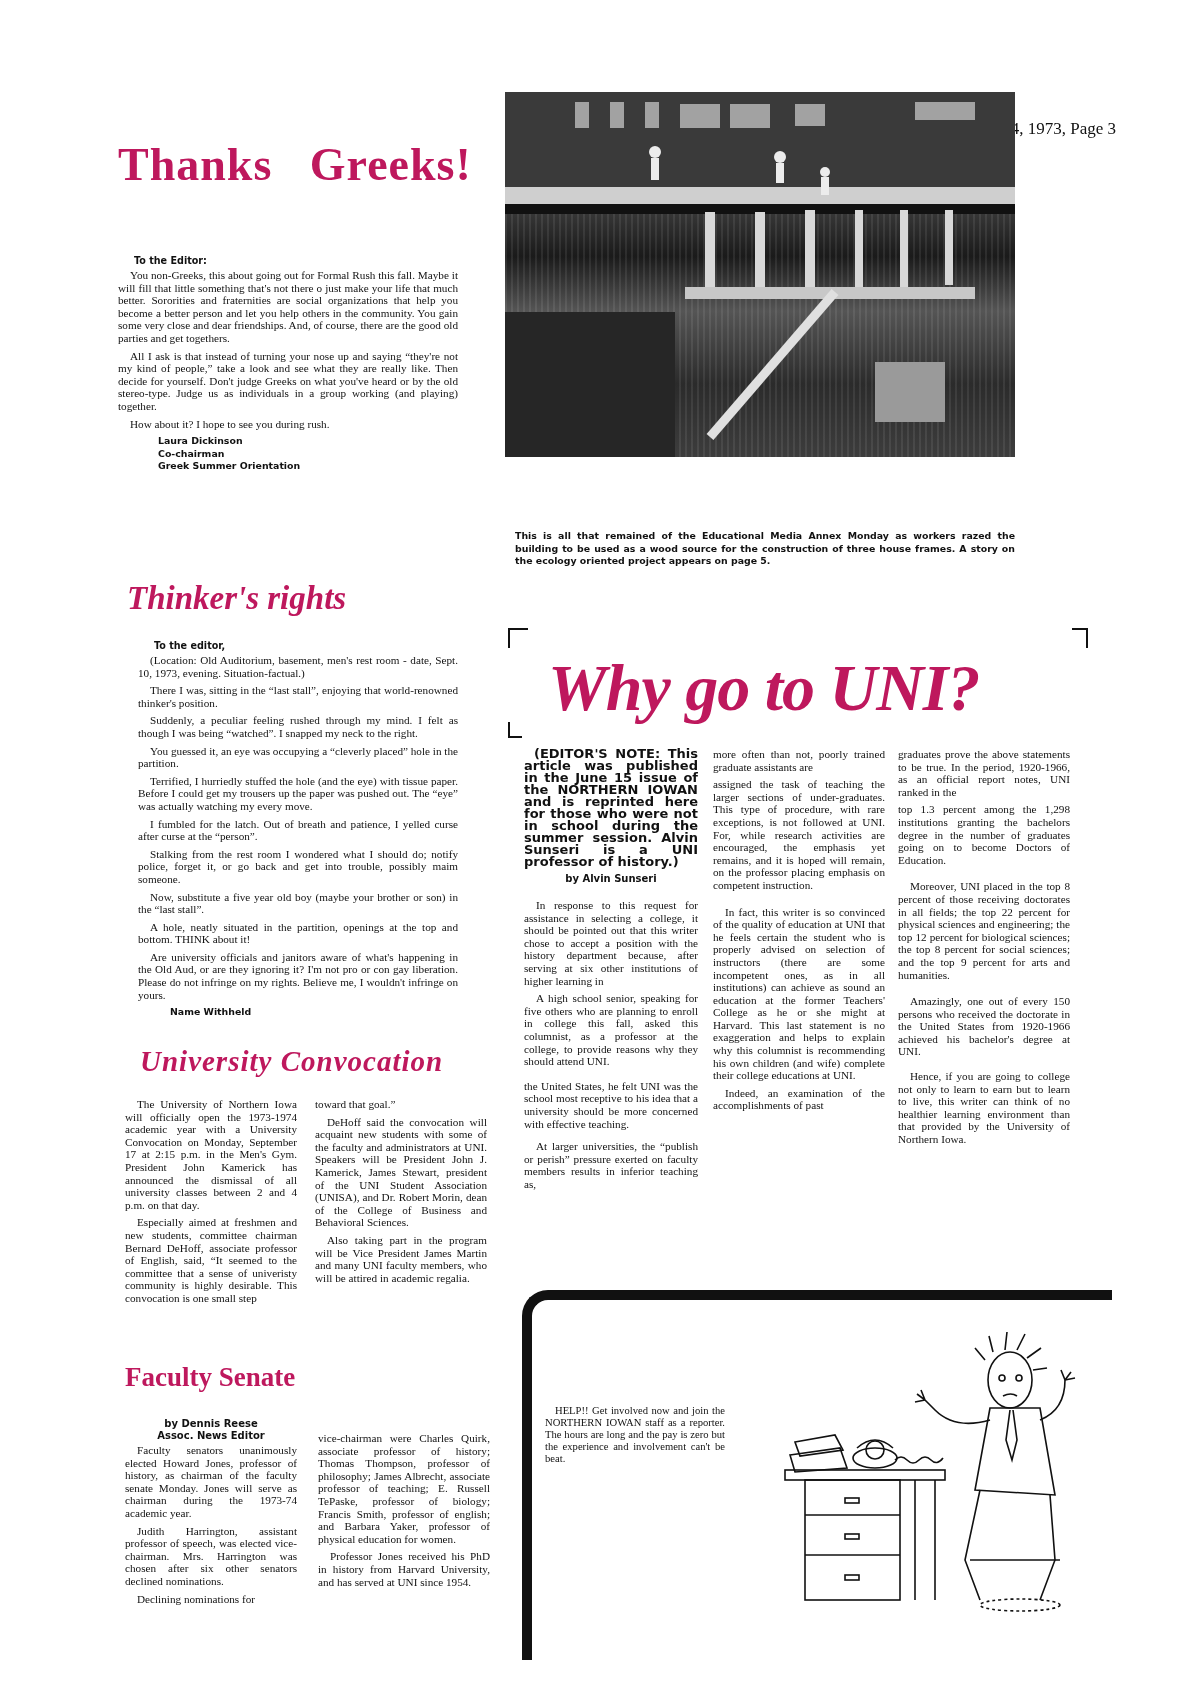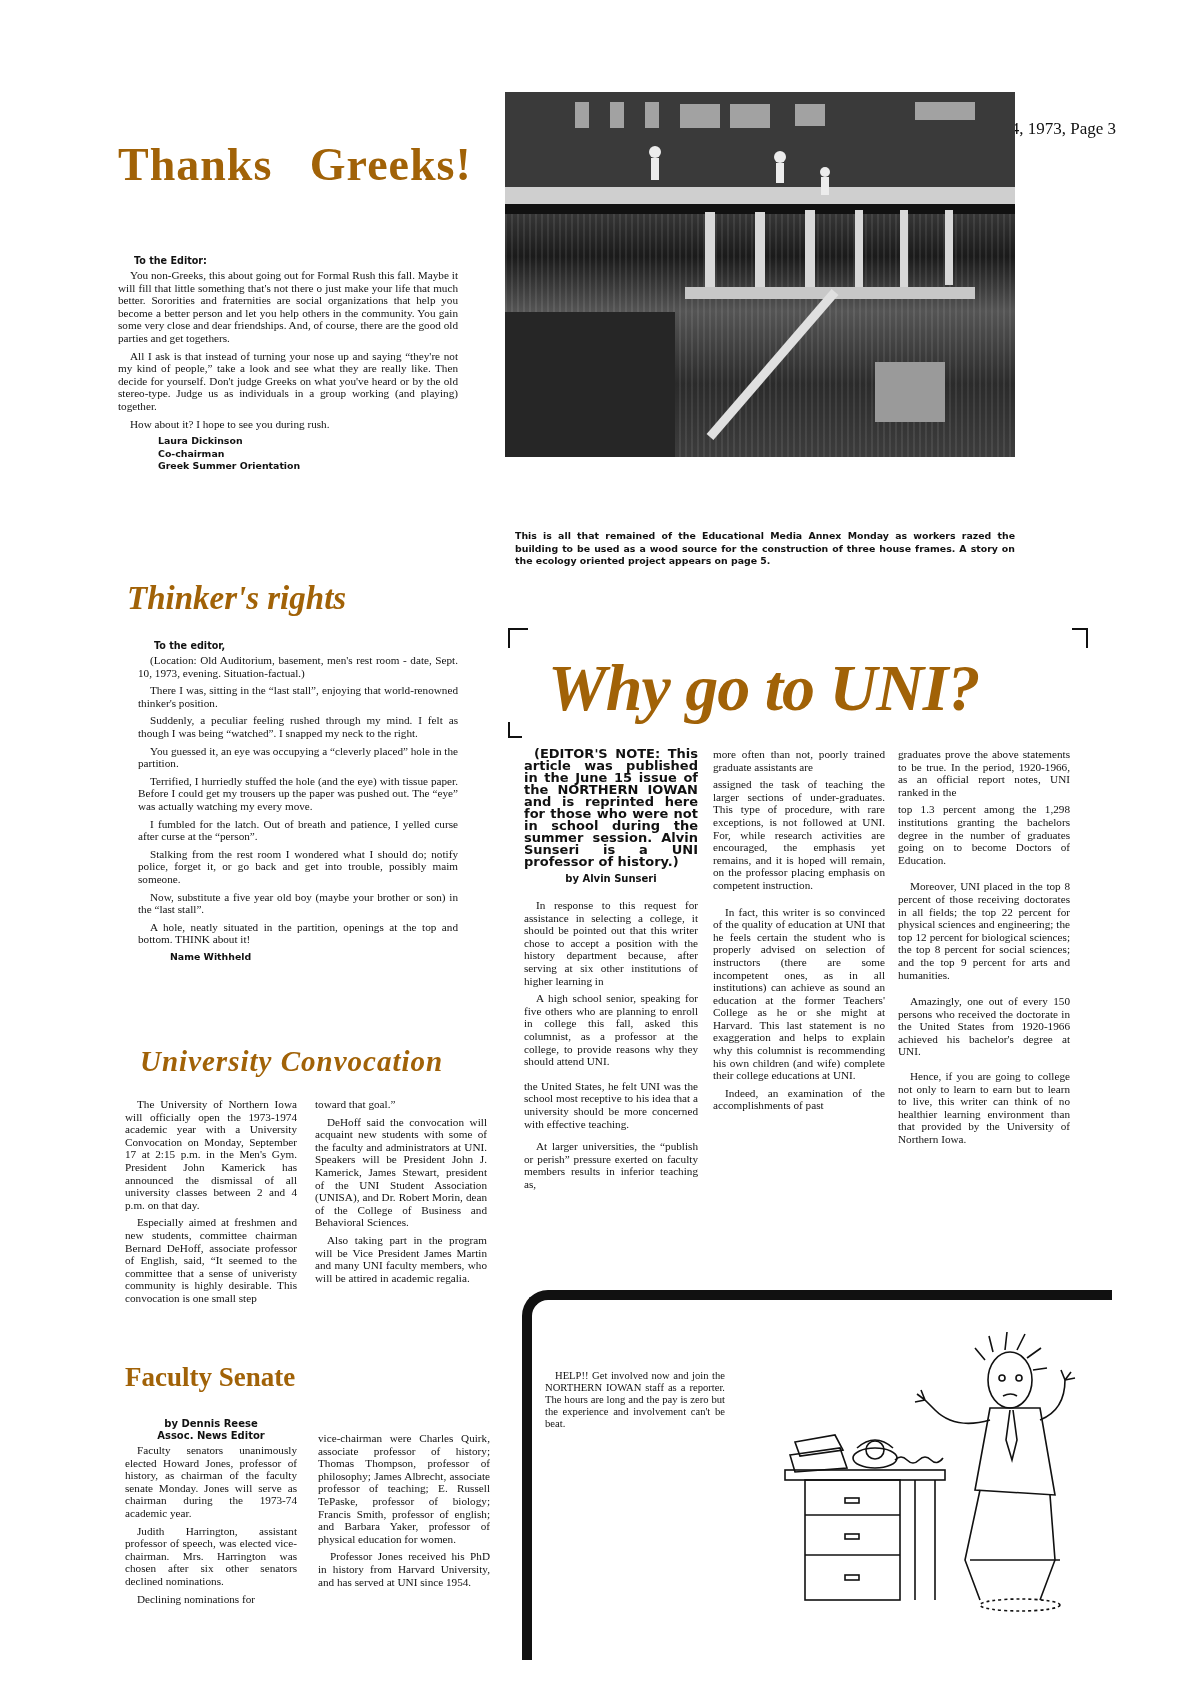--- a/index.html
+++ b/index.html
@@ -4,21 +4,21 @@
 <style>
   html, body { margin:0; padding:0; background:#fff; }
   body { width:1200px; height:1700px; position:relative; overflow:hidden; color:#111;
          font-family:"Liberation Serif", "DejaVu Serif", serif; }
   .abs { position:absolute; }
   .body-text { font-size:11.2px; line-height:12.6px; text-align:justify; }
   .body-text p { margin:0 0 5px 0; text-indent:12px; }
   .sans-bold { font-family:"DejaVu Sans", "Liberation Sans", sans-serif; font-weight:bold; font-size:13px; line-height:12px; }
   .salutation { font-family:"DejaVu Sans", "Liberation Sans", sans-serif; font-weight:bold; font-size:9.6px; margin:0 0 3px 16px; }
   .sig { font-family:"DejaVu Sans", "Liberation Sans", sans-serif; font-weight:bold; font-size:9.4px; line-height:12.5px; padding-left:40px; }
-  .headline { font-family:"Liberation Serif", "DejaVu Serif", serif; font-weight:bold; color:#a16207; }
+  .headline { font-family:"Liberation Serif", "DejaVu Serif", serif; font-weight:bold; color:#be185d; }
   .ital { font-style:italic; }
   .photo { background:
       repeating-linear-gradient(90deg, rgba(255,255,255,0.08) 0 2px, rgba(0,0,0,0) 2px 6px),
       linear-gradient(180deg, #2a2a2a 0%, #4a4a4a 25%, #1a1a1a 45%, #555 60%, #2b2b2b 80%, #3d3d3d 100%);
       overflow:hidden; }
   .col { position:absolute; }
   .caption { font-family:"DejaVu Sans", "Liberation Sans", sans-serif; font-weight:bold; font-size:9.4px; line-height:12.5px; text-align:justify; }
   .byline { font-family:"DejaVu Sans", "Liberation Sans", sans-serif; font-weight:bold; font-size:10px; text-align:center; line-height:12px; }
 </style>
 </head>
@@ -88,20 +88,21 @@
   <div class="body-text">
     <p>(Location: Old Auditorium, basement, men's rest room - date, Sept. 10, 1973, evening. Situation-factual.)</p>
     <p>There I was, sitting in the “last stall”, enjoying that world-renowned thinker's position.</p>
     <p>Suddenly, a peculiar feeling rushed through my mind. I felt as though I was being “watched”. I snapped my neck to the right.</p>
     <p>You guessed it, an eye was occupying a “cleverly placed” hole in the partition.</p>
     <p>Terrified, I hurriedly stuffed the hole (and the eye) with tissue paper. Before I could get my trousers up the paper was pushed out. The “eye” was actually watching my every move.</p>
     <p>I fumbled for the latch. Out of breath and patience, I yelled curse after curse at the “person”.</p>
     <p>Stalking from the rest room I wondered what I should do; notify police, forget it, or go back and get into trouble, possibly maim someone.</p>
     <p>Now, substitute a five year old boy (maybe your brother or son) in the “last stall”.</p>
     <p>A hole, neatly situated in the partition, openings at the top and bottom. THINK about it!</p>
+    <p>Are university officials and janitors aware of what's happening in the Old Aud, or are they ignoring it? I'm not pro or con gay liberation. Please do not infringe on my rights. Believe me, I wouldn't infringe on yours.</p>
   </div>
   <div class="sig" style="padding-left:32px;">Name Withheld</div>
 </div>
 
 <div class="abs headline ital" style="left:140px; top:1045px; font-size:29px; letter-spacing:1px;">University Convocation</div>
 
 <div class="col body-text" style="left:125px; top:1098px; width:172px;">
   <p>The University of Northern Iowa will officially open the 1973-1974 academic year with a University Convocation on Monday, September 17 at 2:15 p.m. in the Men's Gym. President John Kamerick has announced the dismissal of all university classes between 2 and 4 p.m. on that day.</p>
   <p>Especially aimed at freshmen and new students, committee chairman Bernard DeHoff, associate professor of English, said, “It seemed to the committee that a sense of univeristy community is highly desirable. This convocation is one small step</p>
 </div>
@@ -156,21 +157,21 @@
 <div class="col body-text" style="left:898px; top:748px; width:172px;">
   <p style="text-indent:0">graduates prove the above statements to be true. In the period, 1920-1966, as an official report notes, UNI ranked in the</p>
   <p style="text-indent:0">top 1.3 percent among the 1,298 institutions granting the bachelors degree in the number of graduates going on to become Doctors of Education.</p>
   <p style="margin-top:14px">Moreover, UNI placed in the top 8 percent of those receiving doctorates in all fields; the top 22 percent for physical sciences and engineering; the top 12 percent for biological sciences; the top 8 percent for social sciences; and the top 9 percent for arts and humanities.</p>
   <p style="margin-top:14px">Amazingly, one out of every 150 persons who received the doctorate in the United States from 1920-1966 achieved his bachelor's degree at UNI.</p>
   <p style="margin-top:12px">Hence, if you are going to college not only to learn to earn but to learn to live, this writer can think of no healthier learning environment than that provided by the University of Northern Iowa.</p>
 </div>
 
 <div class="abs" style="left:522px; top:1290px; width:580px; height:360px; border-top:10px solid #111; border-left:10px solid #111; border-top-left-radius:26px;"></div>
 
-<div class="abs" style="left:545px; top:1370px; width:180px; font-size:10.6px; line-height:12px; text-align:justify; text-indent:10px;">HELP!! Get involved now and join the NORTHERN IOWAN staff as a reporter. The hours are long and the pay is zero but the experience and involvement can't be beat.</div>
+<div class="abs" style="left:545px; top:1405px; width:180px; font-size:10.6px; line-height:12px; text-align:justify; text-indent:10px;">HELP!! Get involved now and join the NORTHERN IOWAN staff as a reporter. The hours are long and the pay is zero but the experience and involvement can't be beat.</div>
 
 <div class="abs" style="left:765px; top:1320px; width:330px; height:300px;">
   <svg width="330" height="300" viewBox="0 0 330 300" fill="none" stroke="#111" stroke-width="1.6">
 
     <rect x="20" y="150" width="160" height="10"></rect>
     <rect x="40" y="160" width="95" height="120"></rect>
     <line x1="40" y1="195" x2="135" y2="195"></line>
     <line x1="40" y1="235" x2="135" y2="235"></line>
     <rect x="80" y="178" width="14" height="5"></rect>
     <rect x="80" y="214" width="14" height="5"></rect>

